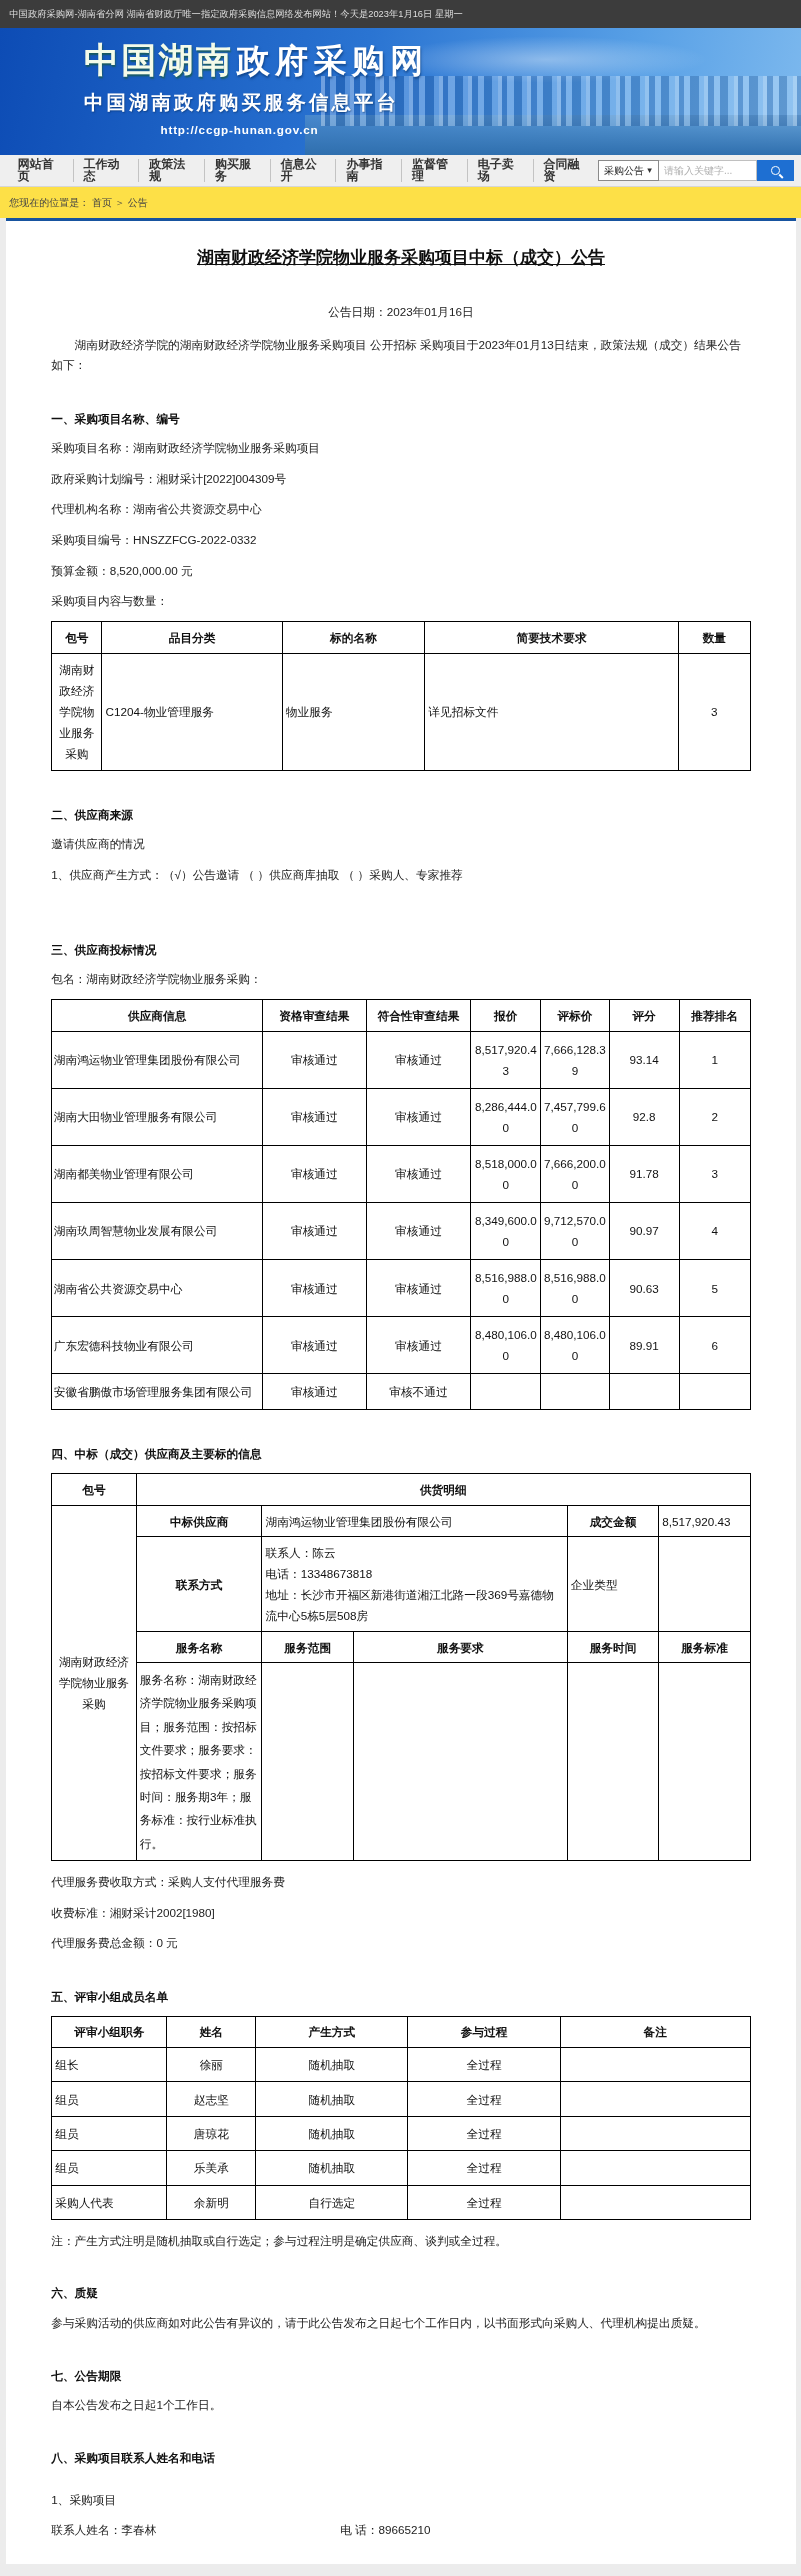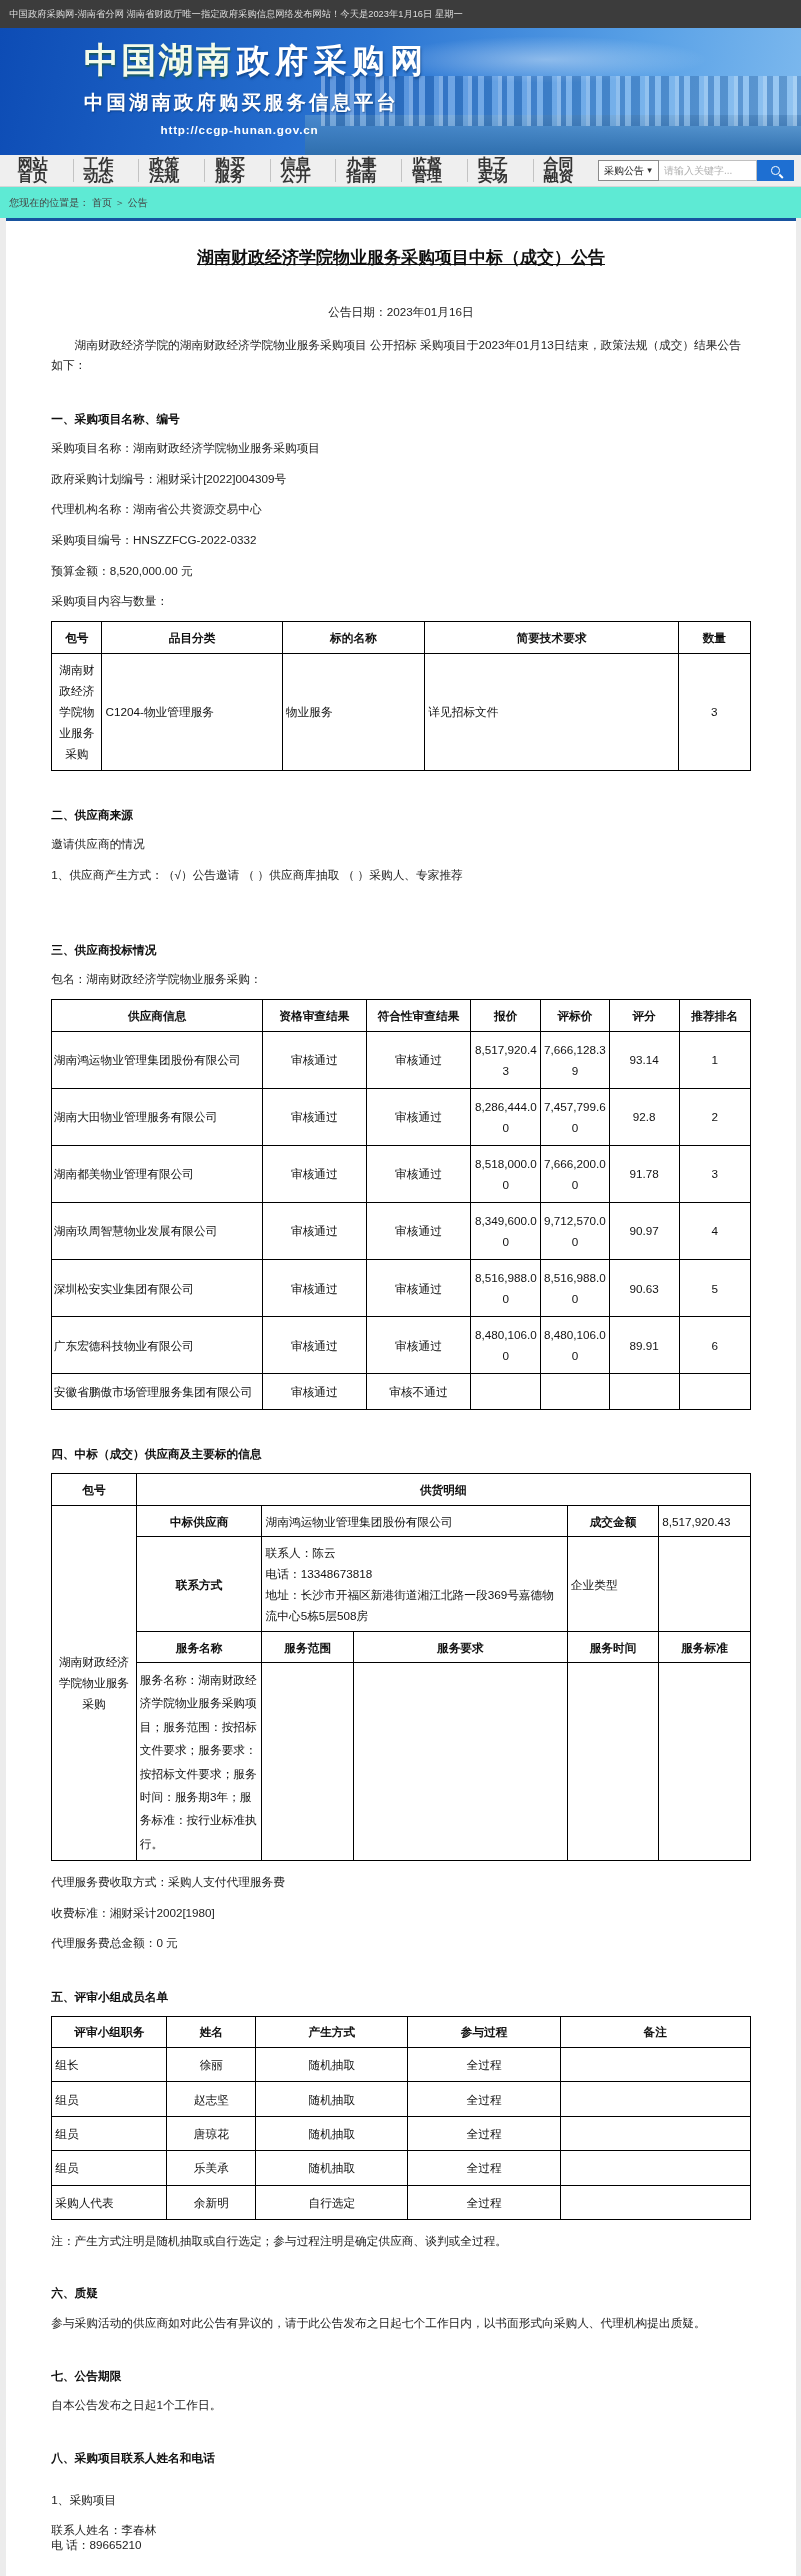--- a/index.html
+++ b/index.html
@@ -22,34 +22,34 @@
   .logo-line { white-space:nowrap; }
   .logo-cal { font-weight:bold; font-size:35px; letter-spacing:2.3px; color:#f4fbe9;
     text-shadow:0.8px 1.6px 1.6px rgba(25,90,45,.65); }
   .logo-rest { font-weight:bold; font-size:33px; letter-spacing:5.4px; text-shadow:0.8px 1.6px 2.3px rgba(0,40,90,.55); }
   .subtitle { font-size:19.4px; font-weight:bold; letter-spacing:3.1px; margin-top:4.7px; text-shadow:0.8px 0.8px 1.6px rgba(0,40,90,.55); }
   .url { font-size:11.7px; font-weight:bold; margin-top:7px; letter-spacing:0.8px; width:311px; text-align:center; }
 
   
   .nav { height:32px; background:#efefef; border-bottom:0.8px solid #d6d6d6; display:flex; align-items:center; padding:0 7.8px; }
   .nav-items { display:flex; align-items:center; }
-  .nav-item { font-size:15px; font-weight:bold; color:#333; padding:0 10px; line-height:11.7px; border-right:0.8px solid #c3c3c3; cursor:pointer;font-family:Liberation Serif, serif; }
+  .nav-item { font-size:12px; font-weight:bold; color:#333; padding:0 10px; line-height:11.7px; border-right:0.8px solid #c3c3c3; cursor:pointer; }
   .nav-item:last-child { border-right:none; }
   .nav-right { margin-left:auto; display:flex; align-items:center; }
   .select { width:61px; height:21px; border:0.8px solid #8a8a8a; background:#fff; display:flex; align-items:center;
     justify-content:space-between; padding:0 4.7px; font-size:10px; color:#222; cursor:pointer; }
   .caret { font-size:7.8px; color:#333; }
   .search-input { width:98px; height:21px; border:0.8px solid #c0c0c0; border-left:none; padding:0 4.7px; font-size:10px; outline:none; }
   .search-input::placeholder { color:#b0b0b0; }
   .search-btn { width:37px; height:21px; background:#1e6fd2; border:none; cursor:pointer; display:flex; align-items:center; justify-content:center; }
   .mag { display:inline-block; width:8.5px; height:8.5px; border:1.6px solid #fff; border-radius:50%; position:relative; }
   .mag::after { content:""; position:absolute; width:1.6px; height:4.7px; background:#fff; transform:rotate(-45deg); left:7.8px; top:7px; }
 
   
-  .breadcrumb { background:#5eead4; padding:9.3px 9.3px 7.8px; font-size:10px; color:#444; }
+  .breadcrumb { background:#fde047; padding:9.3px 9.3px 7.8px; font-size:10px; color:#444; }
   .breadcrumb a { color:#444; text-decoration:none; cursor:pointer; }
   .rule { height:3.1px; background:#17539f; margin:0 6.2px; }
 
   
   .panel { background:#fff; margin:0 6.2px; padding:1.6px 45px 26.4px; }
   .title { font-size:17px; font-weight:bold; text-align:center; color:#0f0f0f; margin:23px 0 0;text-decoration:underline; }
   .date { text-align:center; font-size:11.7px; margin-top:36px; color:#222; }
   .intro { margin:15.5px 0 0; text-indent:2em; font-size:11.7px; line-height:1.7; color:#222; }
   .h { font-size:11.7px; font-weight:bold; color:#0f0f0f; margin:37px 0 0; }
   .h.gap-xl { margin-top:59px; }
@@ -59,21 +59,21 @@
   table.t th, table.t td { border:0.8px solid #000; padding:4.7px 3.1px; text-align:center; vertical-align:middle; line-height:1.8; color:#111; word-wrap:break-word; }
   table.t th { font-weight:bold; }
   .t1 tbody td { height:117px; }
   .t1 td.cell-left, .t3 .cell-left, .t2 tbody td:first-child, .t4 tbody td:first-child { text-align:left; }
   .t2 tbody td { padding:7px 1.6px; }
   .t4 tbody td { padding:6.2px 3.1px; }
   .t3 td.v-top { line-height:2.0; }
   .t3 tr.thick-top th, .t3 tr.thick-top td { border-top:1.6px solid #000; }
   .note { margin-top:14px; font-size:11.7px; color:#222; }
 
-  .contact-row { display:flex; margin-top:15.5px; font-size:11.7px; color:#222;flex-direction:column; }
+  .contact-row { display:flex; margin-top:15.5px; font-size:11.7px; color:#222; }
   .contact-row .cl { width:289px; }
   .sub-num { margin-top:26.4px; font-size:11.7px; color:#222; }
 </style>
 </head>
 <body>
 
 <div class="page">
 
   <div class="topbar">
     <span>中国政府采购网-湖南省分网 湖南省财政厅唯一指定政府采购信息网络发布网站！今天是2023年1月16日 星期一</span>
@@ -227,21 +227,21 @@
           <tr>
             <td>湖南玖周智慧物业发展有限公司</td>
             <td>审核通过</td>
             <td>审核通过</td>
             <td>8,349,600.00</td>
             <td>9,712,570.00</td>
             <td>90.97</td>
             <td>4</td>
           </tr>
           <tr>
-            <td>深圳松安实业集团有限公司</td>
+            <td>湖南省公共资源交易中心</td>
             <td>审核通过</td>
             <td>审核通过</td>
             <td>8,516,988.00</td>
             <td>8,516,988.00</td>
             <td>90.63</td>
             <td>5</td>
           </tr>
           <tr>
             <td>广东宏德科技物业有限公司</td>
             <td>审核通过</td>

